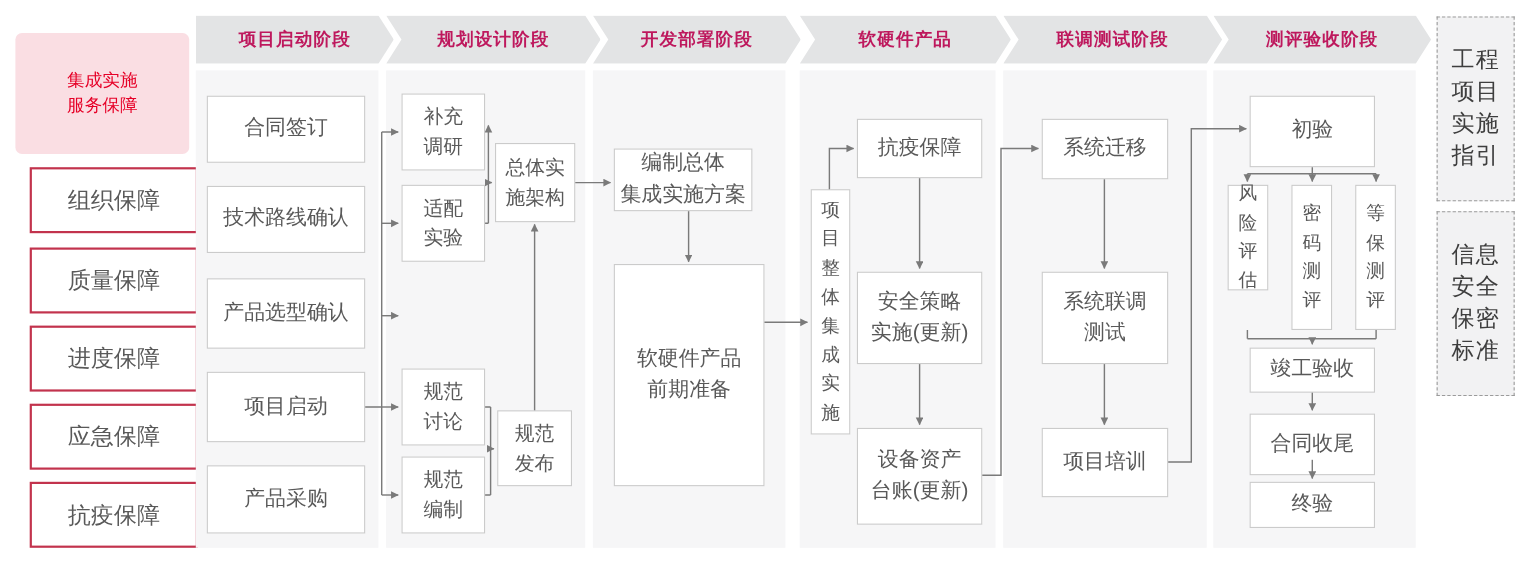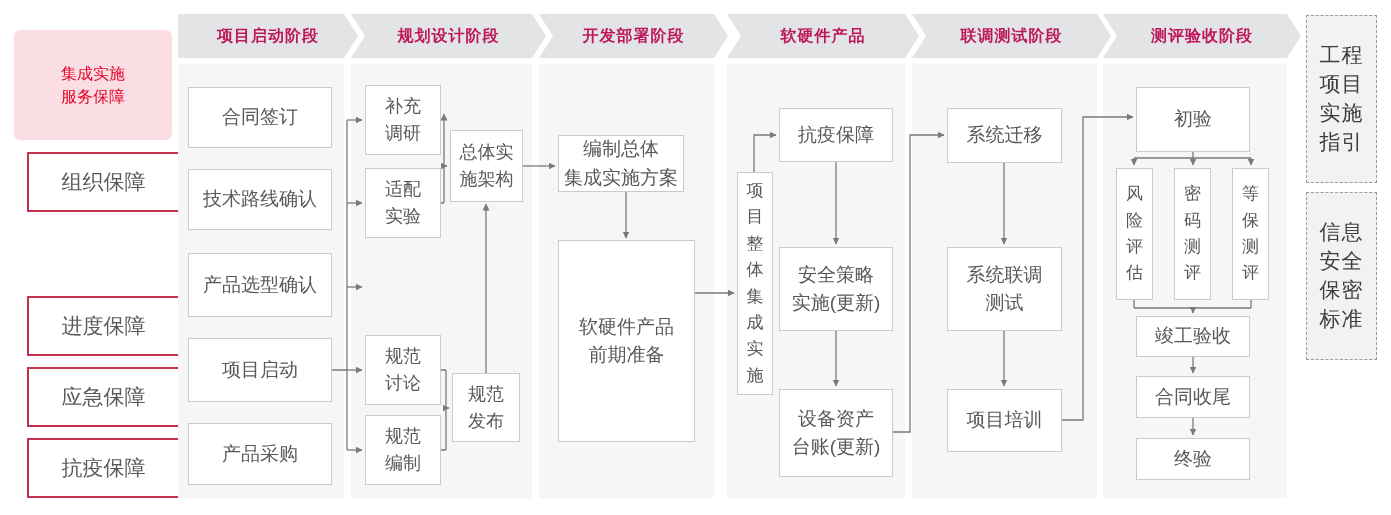--- a/index.html
+++ b/index.html
@@ -32,20 +32,21 @@
   .wires{position:absolute;left:0;top:0;pointer-events:none;}
 </style>
 </head>
 <body>
 
 <div class="stage">
 
   <div class="legend-title">集成实施
 服务保障</div>
   <div class="legend-item" style="top:152px">组织保障</div>
+  <div class="legend-item" style="top:225px">质量保障</div>
   <div class="legend-item" style="top:367px">应急保障</div>
   <div class="legend-item" style="top:296px">进度保障</div>
   <div class="legend-item" style="top:438px">抗疫保障</div>
 
   <div class="col" style="left:178px;width:166px"></div>
   <div class="col" style="left:351px;width:181px"></div>
   <div class="col" style="left:539px;width:175px"></div>
   <div class="col" style="left:727px;width:178px"></div>
   <div class="col" style="left:912px;width:185px"></div>
   <div class="col" style="left:1103px;width:184px"></div>
@@ -87,25 +88,25 @@
 实施(更新)</div>
   <div class="fb" style="left:779px;top:389px;width:114px;height:88px">设备资产
 台账(更新)</div>
 
   <div class="fb" style="left:947px;top:108px;width:115px;height:55px">系统迁移</div>
   <div class="fb" style="left:947px;top:247px;width:115px;height:84px">系统联调
 测试</div>
   <div class="fb" style="left:947px;top:389px;width:115px;height:63px">项目培训</div>
 
   <div class="fb" style="left:1136px;top:87px;width:114px;height:65px">初验</div>
-  <div class="fb vtext" style="left:1116px;top:168px;width:37px;height:132px">风险评估</div>
+  <div class="fb vtext" style="left:1116px;top:168px;width:37px;height:96px">风险评估</div>
   <div class="fb vtext" style="left:1174px;top:168px;width:37px;height:132px">密码测评</div>
   <div class="fb vtext" style="left:1232px;top:168px;width:37px;height:132px">等保测评</div>
   <div class="fb" style="left:1136px;top:316px;width:114px;height:41px">竣工验收</div>
-  <div class="fb" style="left:1136px;top:376px;width:114px;height:42px">合同收尾</div>
+  <div class="fb" style="left:1136px;top:376px;width:114px;height:56px">合同收尾</div>
   <div class="fb" style="left:1136px;top:438px;width:114px;height:42px">终验</div>
 
   <div class="std" style="top:15px;height:168px">工程项目实施指引</div>
   <div class="std" style="top:192px;height:168px">信息安全保密标准</div>
 
   <svg class="wires" width="1391" height="515" viewBox="0 0 1391 515">
     <defs>
       <marker id="ah" markerUnits="userSpaceOnUse" markerWidth="8" markerHeight="8" refX="6.5" refY="3.5" orient="auto">
         <path d="M0,0 L7,3.5 L0,7 Z" fill="#7a7a7a"></path>
       </marker>

